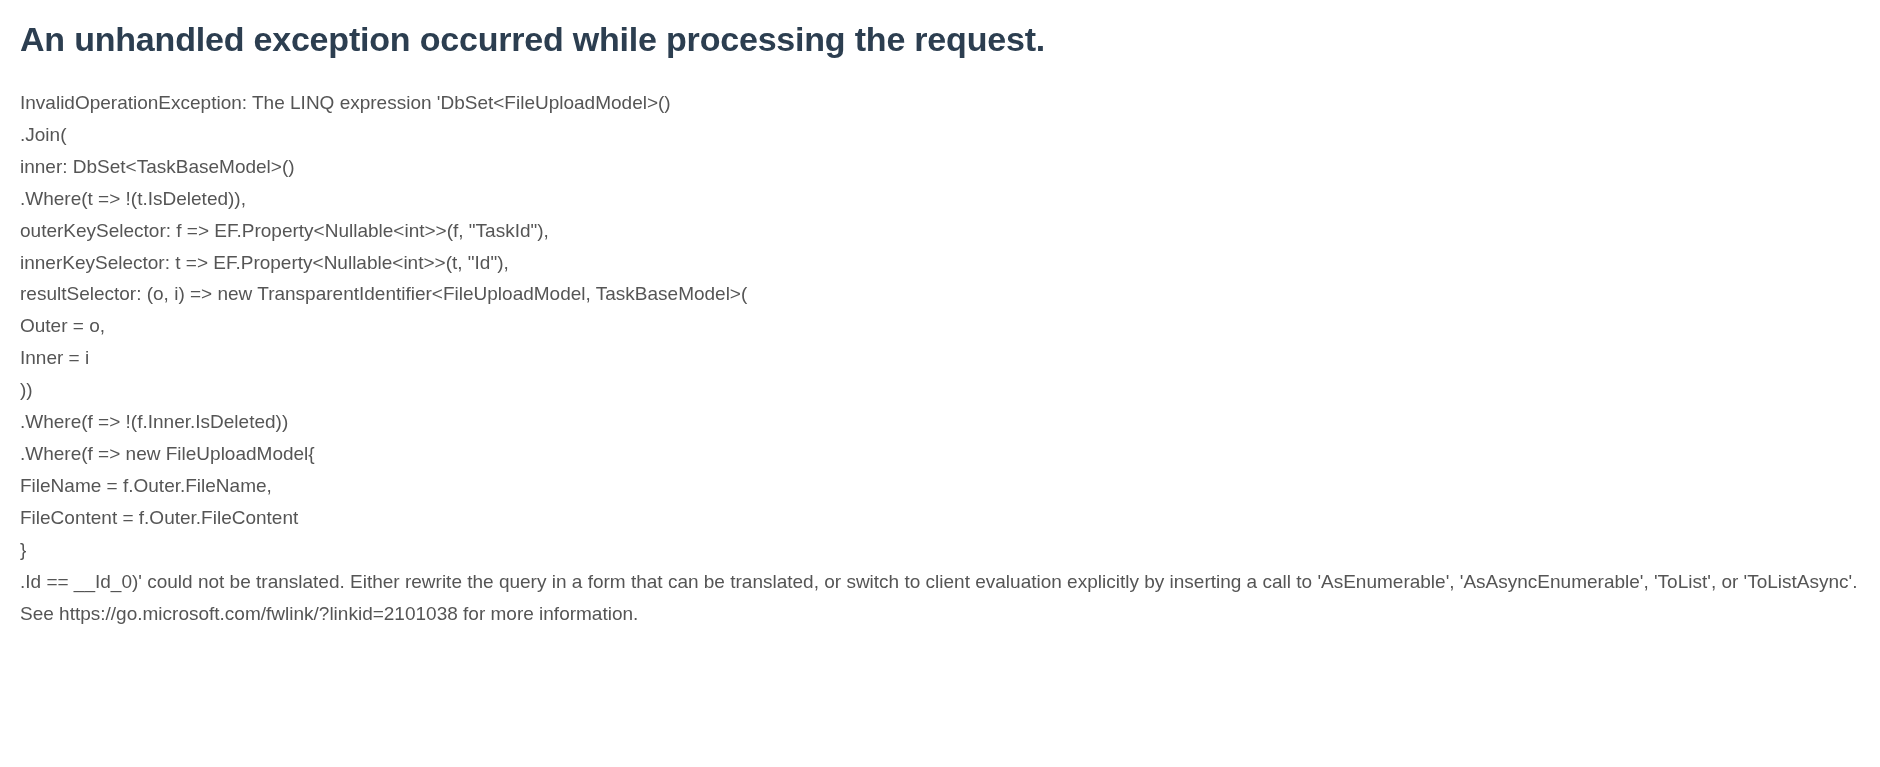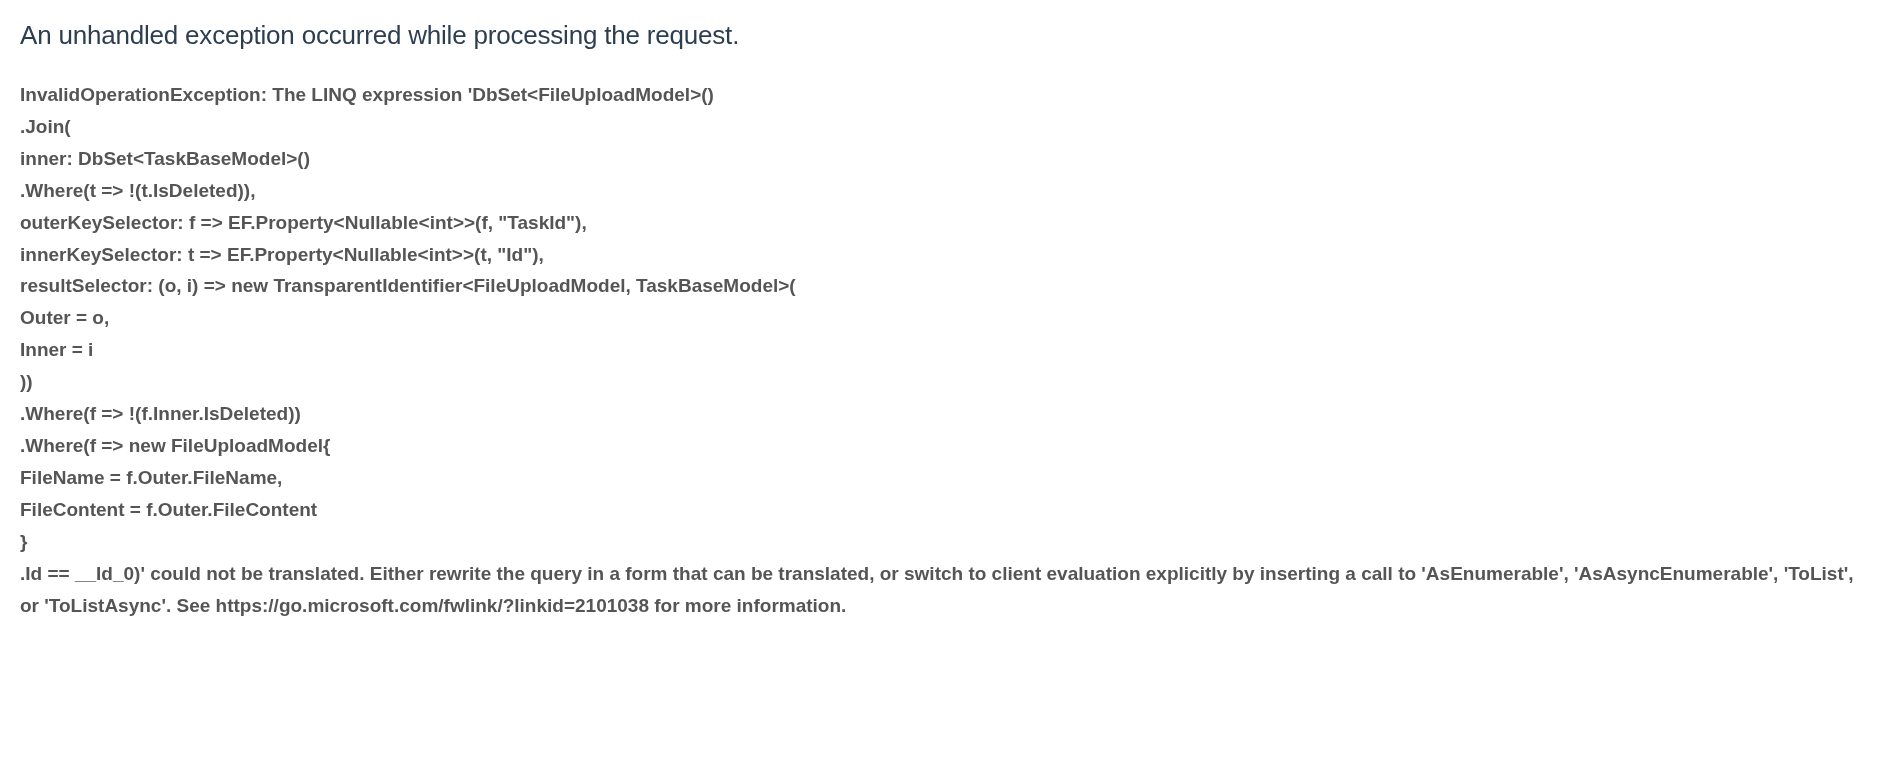--- a/index.html
+++ b/index.html
@@ -11,32 +11,32 @@
     body {
       font-family: "Segoe UI", Tahoma, Arial, Helvetica, sans-serif;
       background-color: #ffffff;
       padding: 20px 20px 20px 20px;
       width: 1880px;
       min-height: 767px;
       color: #222222;
     }
     
     h1.error-title {
-      font-size: 26px;
-      font-weight: 400;
+      font-size: 34px;
+      font-weight: 700;
       color: #2c3e50;
       margin-bottom: 28px;
       letter-spacing: -0.2px;
     }
     
     .error-message {
       font-size: 19px;
       line-height: 1.68;
       color: #555555;
-      font-weight: 700;
+      font-weight: 400;
       white-space: pre-wrap;
       word-break: break-word;
     }
   </style>
 </head>
 <body>
 
 <h1 class="error-title">An unhandled exception occurred while processing the request.</h1>
 
 <div class="error-message">InvalidOperationException: The LINQ expression 'DbSet&lt;FileUploadModel&gt;()

